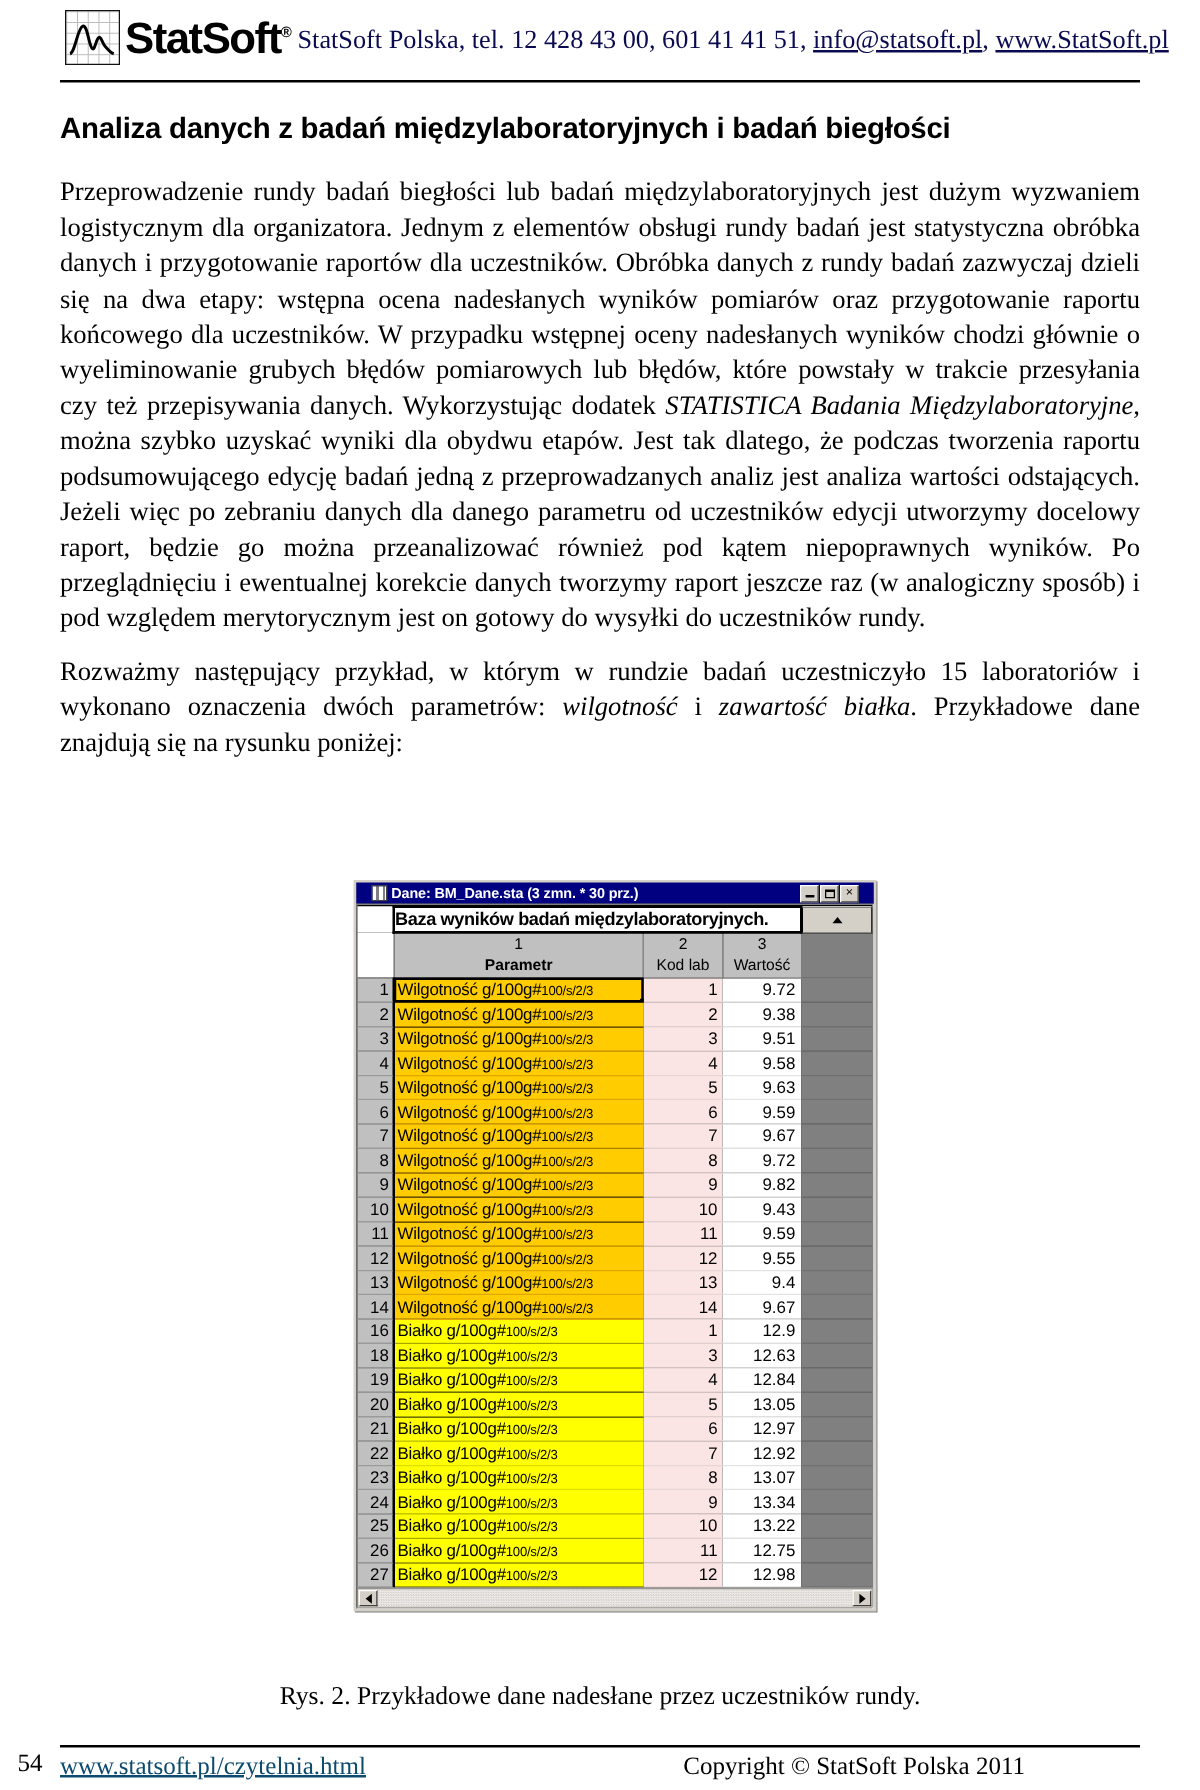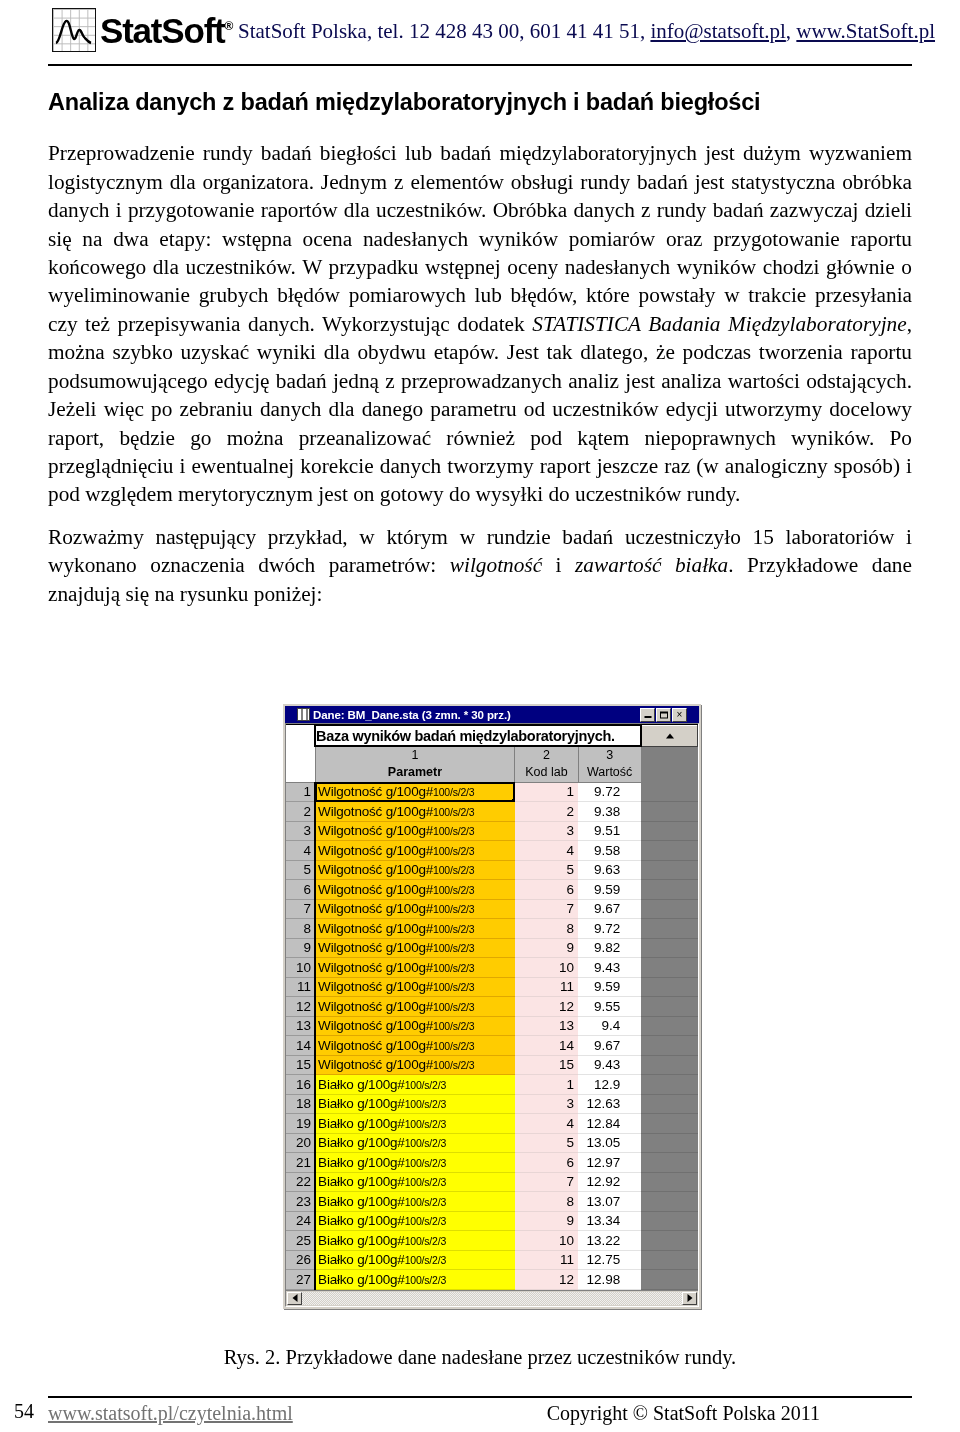--- a/index.html
+++ b/index.html
@@ -208,21 +208,21 @@
   td.param .unit { font-size:10.5px; }
   td.kod {
     background:#fbe4e4;
     text-align:right;
     padding-right:4px;
     border-bottom:1px solid #e8d5d5;
   }
   td.wart {
     background:#ffffff;
     text-align:right;
-    padding-right:21px;
+    padding-right:5px;
     border-bottom:1px solid #e3e3e3;
   }
   td.blank { background:#808080; border-bottom:1px solid #707070; }
 
   tr.data-row.selected td.param {
     outline:2px solid #000;
     outline-offset:-2px;
     position:relative;
   }
   .selhandle {
@@ -268,21 +268,21 @@
     position:absolute; left:48px; top:1396px; width:864px;
     border-top:2px solid #000;
   }
   .footer {
     position:absolute; left:0; top:1400px; width:868px;
     height:32px;
     font-size:20px;
   }
   .footer .pageno { position:absolute; left:14px; top:0; }
   .footer .flink  { position:absolute; left:48px; top:2px; }
-  .footer .flink a { color:#737373; text-decoration:underline; }
+  .footer .flink a { color:#0c4a6e; text-decoration:underline; }
   .footer .fcopy  { position:absolute; right:48px; top:2px; }
 </style>
 </head>
 <body>
 
 <div class="header">
   <div class="logo-block">
     <div class="logo-mark">
       <svg width="42" height="42" viewBox="0 0 42 42">
         <path d="M3 34 C7 33, 9 14, 13 12 C17 10, 18 28, 21 30 C23 31, 24 22, 26 21 C28 20, 29 26, 31 28 C33 30, 35 33, 38 34" fill="none" stroke="#000" stroke-width="2.4"></path>
@@ -448,27 +448,20 @@
               <td class="wart">9.4</td>
               <td class="blank"></td>
             </tr>
             <tr class="data-row">
               <td class="rownum">14</td>
               <td class="param"><span>Wilgotność g/100g#</span><span class="unit">100/s/2/3</span></td>
               <td class="kod">14</td>
               <td class="wart">9.67</td>
               <td class="blank"></td>
             </tr>
-            <tr class="data-row">
-              <td class="rownum">15</td>
-              <td class="param"><span>Wilgotność g/100g#</span><span class="unit">100/s/2/3</span></td>
-              <td class="kod">15</td>
-              <td class="wart">9.43</td>
-              <td class="blank"></td>
-            </tr>
             <tr class="data-row grp-b">
               <td class="rownum">16</td>
               <td class="param"><span>Białko g/100g#</span><span class="unit">100/s/2/3</span></td>
               <td class="kod">1</td>
               <td class="wart">12.9</td>
               <td class="blank"></td>
             </tr>
             <tr class="data-row grp-b">
               <td class="rownum">18</td>
               <td class="param"><span>Białko g/100g#</span><span class="unit">100/s/2/3</span></td>

